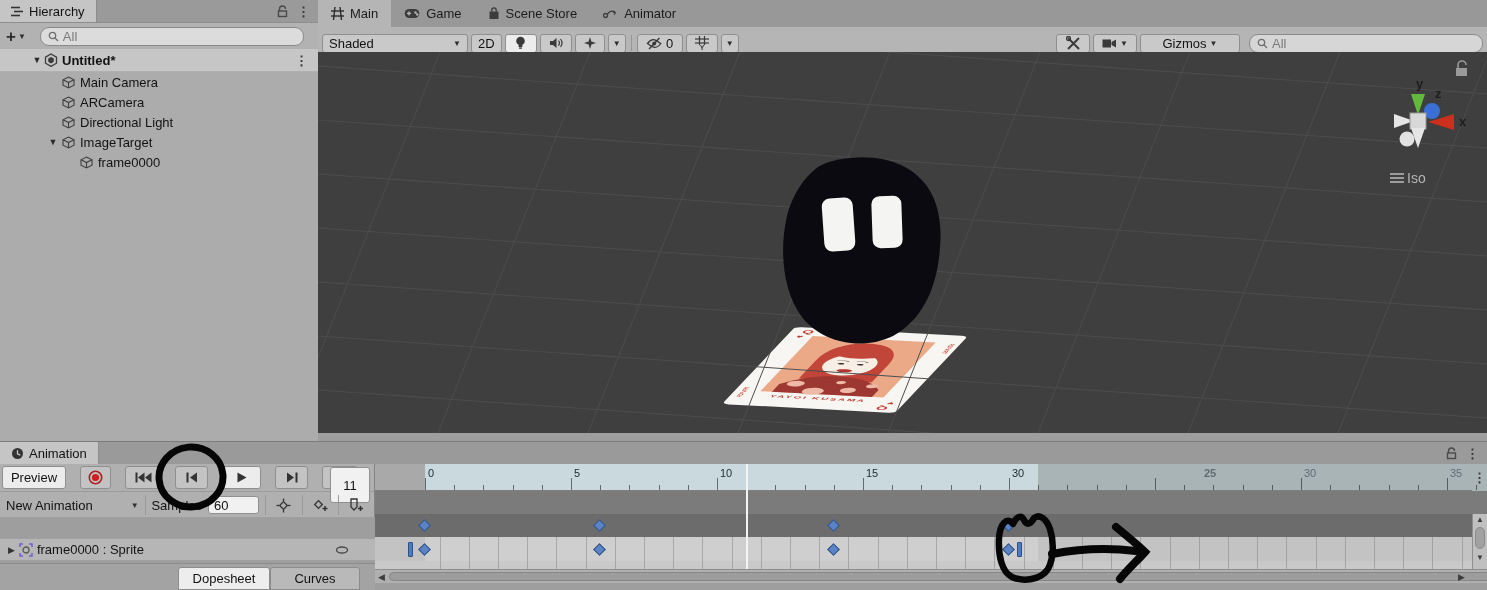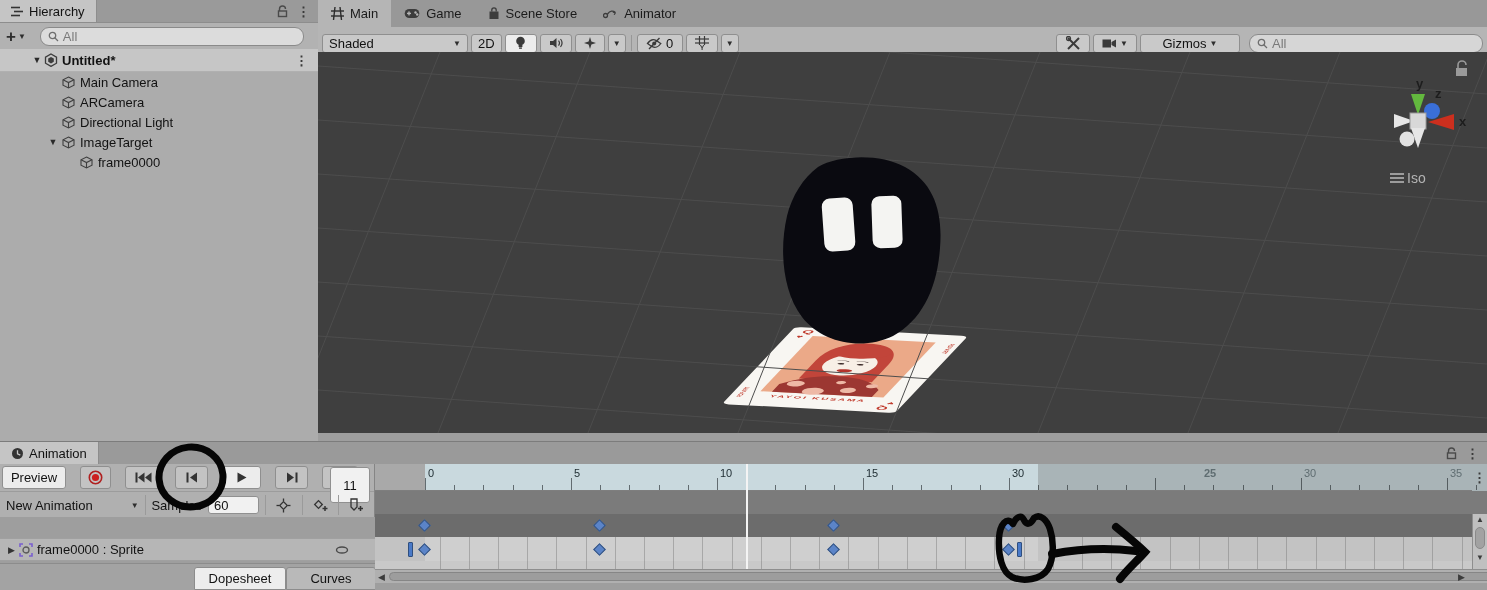--- a/index.html
+++ b/index.html
@@ -47,21 +47,21 @@
          display:flex;align-items:center;justify-content:center;box-sizing:border-box;}
   .a-btn.on{background:#ececec;}
   .field{background:#f1f1f1;border:1px solid #909090;border-radius:3px;display:flex;align-items:center;
          padding:0 5px;box-sizing:border-box;}
   .a-row2{position:relative;height:26px;display:flex;align-items:center;padding:0 6px;border-bottom:1px solid #9c9c9c;}
   .a-sep{width:1px;height:20px;background:#9a9a9a;margin:0 6px;}
   #prop-area{position:absolute;left:0;top:53px;width:375px;height:46px;background:#9e9e9e;}
   #prop-row{position:absolute;left:0;top:21px;width:375px;height:23px;background:#b6b6b6;display:flex;align-items:center;border-top:1px solid #a0a0a0;border-bottom:1px solid #a0a0a0;box-sizing:border-box;}
   #sheet-tabs{position:absolute;left:0;top:99px;width:375px;height:28px;background:#a3a3a3;border-top:1px solid #8c8c8c;box-sizing:border-box;}
   .sheet-tab{position:absolute;top:3px;height:23px;display:flex;align-items:center;justify-content:center;
-             border:1px solid #8c8c8c;border-radius:3px 3px 0 0;box-sizing:border-box;margin-left:16px;}
+             border:1px solid #8c8c8c;border-radius:3px 3px 0 0;box-sizing:border-box;}
 
   
   #timeline-layer{position:absolute;left:375px;top:22px;width:1112px;height:127px;overflow:hidden;}
   .band{position:absolute;left:0;width:1112px;}
   .tick{position:absolute;width:1px;background:rgba(30,35,38,0.6);}
   .ruler-label{position:absolute;top:3px;font-size:11px;}
   .kf{position:absolute;width:9px;height:9px;transform:rotate(45deg);background:#5b84c8;border:1px solid #33517e;box-sizing:border-box;}
   .gridv{position:absolute;width:1px;background:rgba(120,120,120,0.45);}
   .bluebar{position:absolute;width:5px;height:15px;background:#4a7ac8;border:1px solid #2f4f7f;border-radius:1px;box-sizing:border-box;}
   #playhead{position:absolute;width:2px;background:#f4f4f4;}

